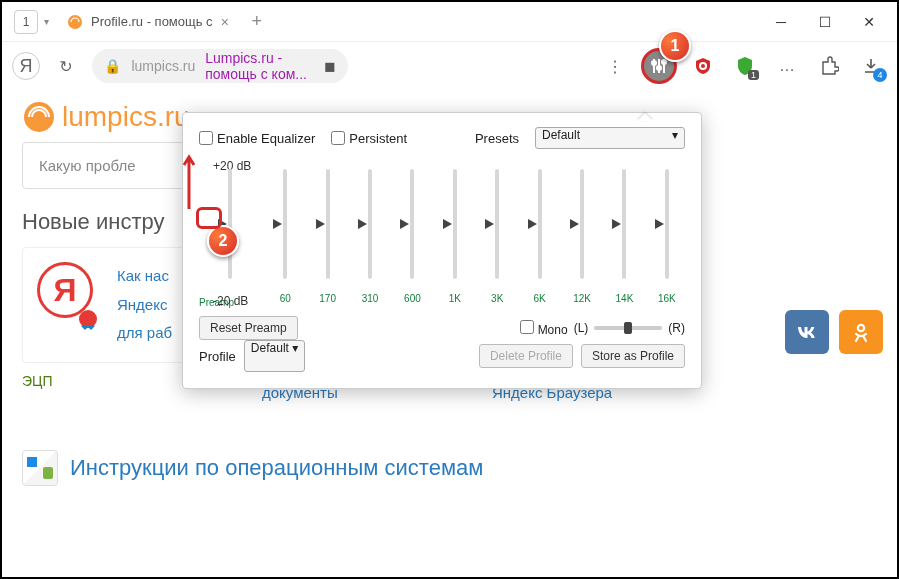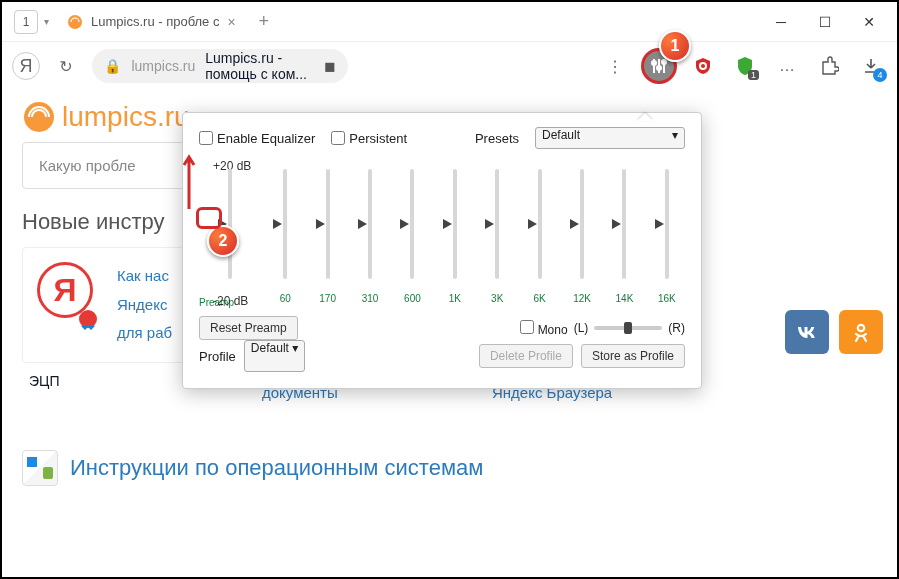--- a/index.html
+++ b/index.html
@@ -17,21 +17,21 @@
   .new-tab { width: 28px; height: 28px; border-radius: 50%; display: flex; align-items: center; justify-content: center; color: #888; font-size: 18px; margin-left: 4px; }
   .titlebar-spacer { flex: 1; }
   .winbtn { width: 44px; height: 30px; display: flex; align-items: center; justify-content: center; color: #333; font-size: 14px; }
 
   
   .addr-row { height: 48px; display: flex; align-items: center; padding: 0 10px; gap: 10px; }
   .iconbtn { width: 32px; height: 32px; display: flex; align-items: center; justify-content: center; color: #666; border-radius: 4px; }
   .addr-box { flex: 1; height: 34px; background: #f1f1f1; border-radius: 17px; display: flex; align-items: center; padding: 0 12px; gap: 10px; color: #666; font-size: 14px; max-width: 420px; }
   .lock { color: #888; }
   .domain-text { color: #999; }
-  .page-title-text { color: #0f172a; }
+  .page-title-text { color: #a21caf; }
   .bookmark { margin-left: auto; color: #555; }
   .addr-spacer { flex: 1; }
 
   .ext-badge { position: relative; }
   .ext-wrap { width: 36px; height: 36px; background: #888; border-radius: 50%; display: flex; align-items: center; justify-content: center; border: 3px solid #d32b2b; }
   .callout { position: absolute; width: 32px; height: 32px; background: radial-gradient(circle at 30% 30%, #ff7a3a, #d32b2b); border: 2px solid #fff; border-radius: 50%; color: #fff; font-weight: bold; display: flex; align-items: center; justify-content: center; box-shadow: 0 2px 4px rgba(0,0,0,0.4); font-size: 16px; }
   .callout-1 { top: -18px; right: -14px; }
 
   .shield { color: #3ba933; position: relative; }
   .shield-badge { position: absolute; bottom: 2px; right: 2px; background: #555; color: #fff; font-size: 9px; border-radius: 3px; padding: 0 3px; }
@@ -41,21 +41,21 @@
   .logo-row { display: flex; align-items: center; gap: 6px; margin-bottom: 8px; }
   .logo-text { color: #f89939; font-size: 28px; font-weight: 300; }
   .search-box { border: 1px solid #ddd; border-radius: 4px; padding: 14px 16px; color: #888; font-size: 15px; margin-bottom: 20px; width: 680px; }
   .h2 { font-size: 22px; color: #555; font-weight: 400; margin-bottom: 12px; }
   .article-card { border: 1px solid #eee; border-radius: 4px; padding: 14px; display: flex; gap: 16px; width: 680px; color: #2b7bbf; font-size: 15px; line-height: 1.9; }
   .article-card .thumb { width: 64px; height: 64px; position: relative; }
   .ya-circle { width: 56px; height: 56px; border: 3px solid #e53935; border-radius: 50%; display: flex; align-items: center; justify-content: center; color: #e53935; font-size: 32px; font-weight: bold; }
   .medal { position: absolute; bottom: -2px; right: 4px; width: 18px; height: 18px; background: #e53935; border-radius: 50%; }
   .medal::before { content: ''; position: absolute; bottom: -6px; left: 2px; border: 4px solid transparent; border-top-color: #1d83c7; }
   .medal::after { content: ''; position: absolute; bottom: -6px; right: 2px; border: 4px solid transparent; border-top-color: #1d83c7; }
-  .link-ecp { color: #0f172a; font-size: 14px; margin-top: 10px; display: inline-block; margin-left: 7px; }
+  .link-ecp { color: #4d7c0f; font-size: 14px; margin-top: 10px; display: inline-block; }
   .h-section { color: #2b7bbf; font-size: 22px; font-weight: 400; margin-top: 60px; display: flex; align-items: center; gap: 12px; }
   .os-icon { width: 36px; height: 36px; border: 1px solid #ddd; border-radius: 4px; position: relative; background: linear-gradient(135deg, #fff 50%, #f5f5f5 50%); }
   .os-icon::before { content: ''; position: absolute; top: 6px; left: 4px; width: 10px; height: 10px; background: #1e88e5; }
   .os-icon::after { content: ''; position: absolute; bottom: 6px; right: 4px; width: 10px; height: 12px; background: #7cb342; border-radius: 2px; }
 
   .social { position: absolute; right: 14px; top: 220px; display: flex; gap: 10px; }
   .social-btn { width: 44px; height: 44px; border-radius: 6px; display: flex; align-items: center; justify-content: center; color: #fff; font-weight: bold; font-size: 20px; }
   .vk { background: #4a76a8; }
   .ok { background: #f7931e; }
 
@@ -103,21 +103,21 @@
 <body>
 
 <div class="titlebar">
   <div class="tab-counter">1</div>
   <div class="tab-chevron">▾</div>
   <div class="tab">
     <svg class="favicon" viewBox="0 0 16 16">
         <circle class="orange" cx="8" cy="8" r="7"></circle>
         <path d="M4 8 a4 4 0 0 1 8 0" stroke="#fff" stroke-width="1.2" fill="none"></path>
       </svg>
-    <span class="tab-title">Lumpics.ru - пробле с</span>
+    <span class="tab-title">Profile.ru - помощь с</span>
     <span class="tab-close">×</span>
   </div>
   <div class="new-tab">+</div>
   <div class="titlebar-spacer"></div>
   <div class="winbtn">─</div>
   <div class="winbtn">☐</div>
   <div class="winbtn">✕</div>
 </div>
 
 <div class="addr-row">

